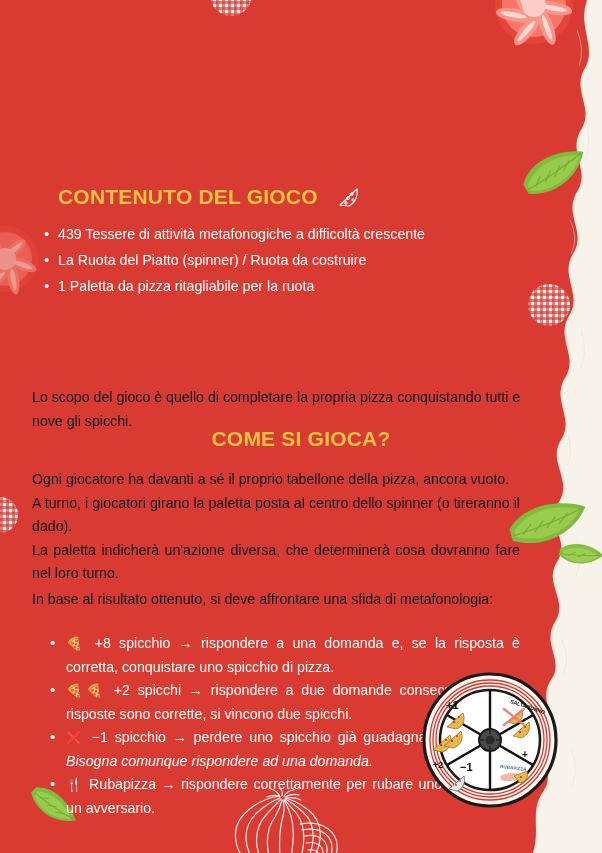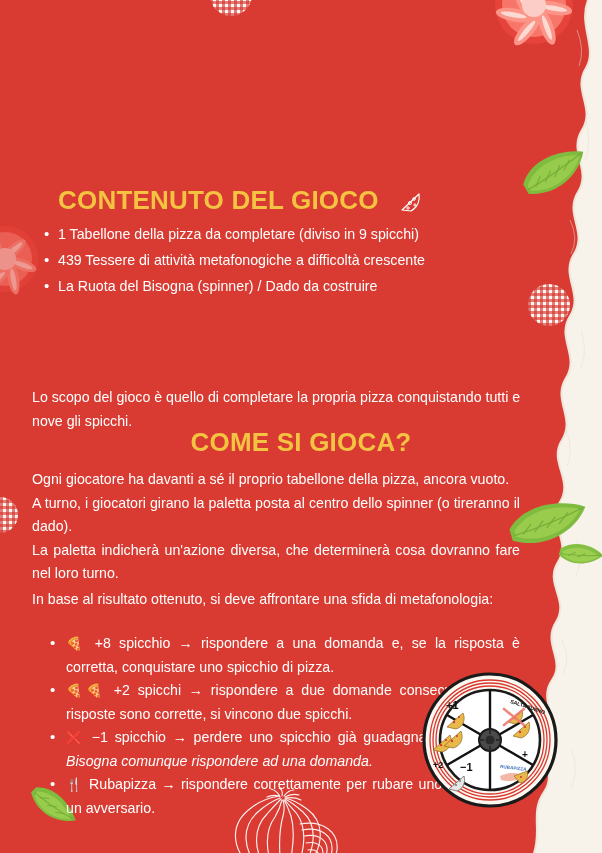--- a/index.html
+++ b/index.html
@@ -55,21 +55,21 @@
   }
 
   
   .leaf svg{display:block;}
 
   
   .content{position:relative;z-index:5;}
 
   h2.section-title{
     color:#F3C341;
-    font-size:26px;
+    font-size:21px;
     font-weight:bold;
     letter-spacing:.2px;
     margin:0;
   }
   .t1{position:absolute;left:58px;top:41px;}
   .t2{position:absolute;left:0;top:283px;width:602px;text-align:center;}
   .title-pizza{display:inline-block;vertical-align:-5px;margin-left:12px;}
 
   ul.items{
     list-style:none;
@@ -85,21 +85,21 @@
     margin-bottom:2.5px;
   }
   ul.items li::before{
     content:"\2022";
     position:absolute;left:2px;top:-1px;
     font-size:15px;color:#fff;
   }
   .list-contents{left:42px;top:79px;width:470px;}
 
   p.body{
-    color:#ffffff;
+    color:#0f172a;
     font-size:14.2px;
     line-height:23.5px;
     margin:0;
     position:absolute;
   }
   .p-scopo{left:32px;top:242px;width:520px;}
   .p-ogni{left:32px;top:324px;width:488px;text-align:justify;}
   .p-inbase{left:32px;top:444px;width:488px;text-align:justify;}
   .p-final{left:32px;top:705px;width:360px;text-align:justify;}
 
@@ -284,23 +284,23 @@
           <path d="M4,20 L21,4 C22,10 20,17 13,21 Z" fill="#D93B32" stroke="#FFFFFF" stroke-width="1.2" stroke-linejoin="round"></path>
           <circle cx="12" cy="13" r="1.5" fill="none" stroke="#fff" stroke-width="1"></circle>
           <circle cx="16" cy="9" r="1.3" fill="none" stroke="#fff" stroke-width="1"></circle>
           <circle cx="10" cy="18" r="1.2" fill="none" stroke="#fff" stroke-width="1"></circle>
           <circle cx="17" cy="15" r="1.1" fill="none" stroke="#fff" stroke-width="1"></circle>
         </svg>
       </span>
     </h2>
 
     <ul class="items list-contents">
-      <li>1 Tabellone della pizza da completare (diviso in 9 spicchi)</li>
       <li>439 Tessere di attività metafonogiche a difficoltà crescente</li>
-      <li>La Ruota del Bisogna (spinner) / Dado da costruire</li>
+      <li>La Ruota del Piatto (spinner) / Ruota da costruire</li>
+      <li>1 Paletta da pizza ritagliabile per la ruota</li>
     </ul>
 
     <p class="body p-scopo">Lo scopo del gioco è quello di completare la propria pizza conquistando tutti e nove gli spicchi.</p>
 
     <h2 class="section-title t2">COME SI GIOCA?</h2>
 
     <p class="body p-ogni">
       <span>Ogni giocatore ha davanti a sé il proprio tabellone della pizza, ancora vuoto.</span><br>
       <span>A turno, i giocatori girano la paletta posta al centro dello spinner (o tireranno il dado).</span><br>
       <span>La paletta indicherà un'azione diversa, che determinerà cosa dovranno fare nel loro turno.</span>

